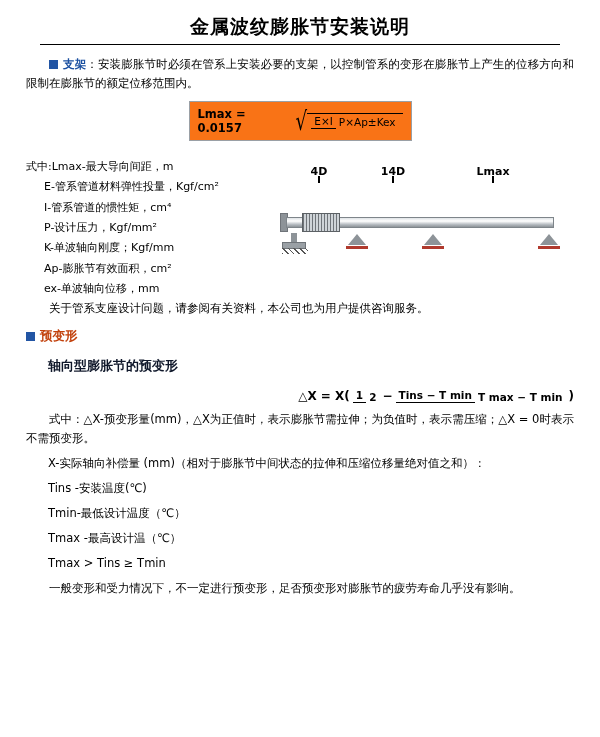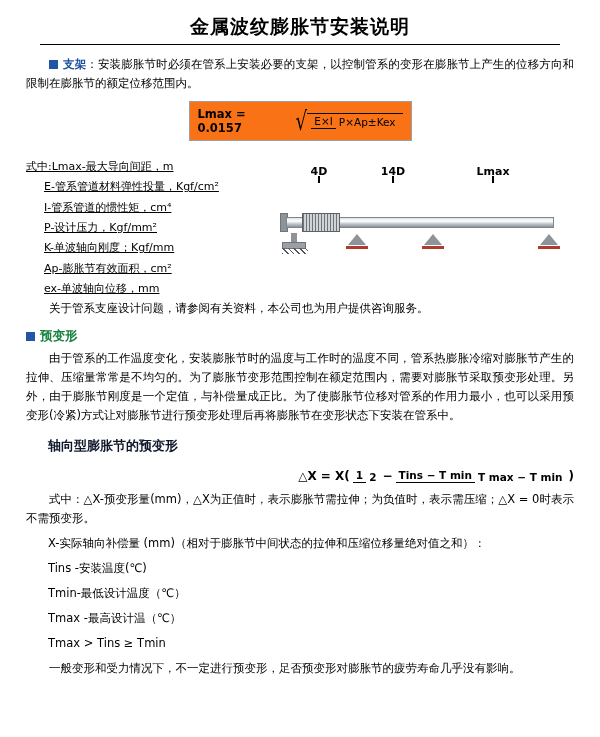--- a/index.html
+++ b/index.html
@@ -41,21 +41,21 @@
     font-size: 11.5px;
     line-height: 1.65;
     text-align: justify;
   }
   .indent {
     text-indent: 2em;
   }
   .sec-head {
     font-size: 12.5px;
     font-weight: bold;
-    color: #15803d;
+    color: #c2410c;
     margin: 10px 0 4px 0;
     display: flex;
     align-items: center;
     gap: 5px;
   }
   .sec-head .sq {
     display: inline-block;
     width: 9px;
     height: 9px;
     background: #2255a4;
@@ -118,21 +118,20 @@
   .frac .den {
     padding: 1px 3px 0 3px;
   }
   .legend-block {
     margin-top: 6px;
     font-size: 11px;
     line-height: 1.85;
   }
   .legend-block div {
     white-space: nowrap;
-    text-decoration: underline;
   }
   .legend-pad {
     padding-left: 18px;
   }
   .two-col {
     display: flex;
     align-items: flex-start;
   }
   .two-col .left {
     width: 250px;
@@ -378,21 +377,20 @@
     </div>
 
 
     <p class="indent">关于管系支座设计问题，请参阅有关资料，本公司也为用户提供咨询服务。</p>
 
     <div class="sec-head">
       <span class="sq"></span>
       <span>预变形</span>
     </div>
 
-    <p class="indent">由于管系的工作温度变化，安装膨胀节时的温度与工作时的温度不同，管系热膨胀冷缩对膨胀节产生的拉伸、压缩量常常是不均匀的。为了膨胀节变形范围控制在额定范围内，需要对膨胀节采取预变形处理。另外，由于膨胀节刚度是一个定值，与补偿量成正比。为了使膨胀节位移对管系的作用力最小，也可以采用预变形(冷紧)方式让对膨胀节进行预变形处理后再将膨胀节在变形状态下安装在管系中。</p>
 
     <div class="sub-head">轴向型膨胀节的预变形</div>
 
     <div class="formula-center">
       <span class="fml-inline">
         <span>△X = X(</span>
         <span class="frac">
           <span class="num">1</span>
           <span class="den">2</span>
         </span>

